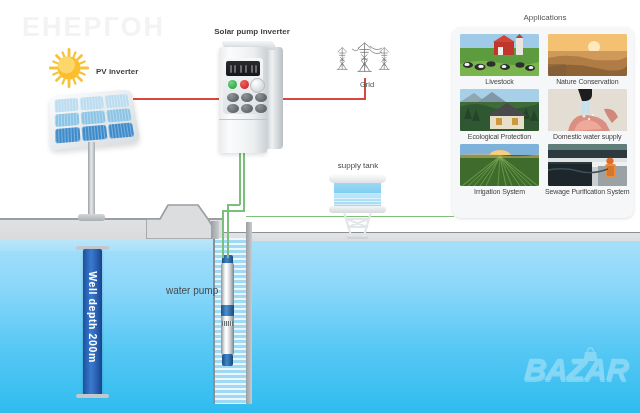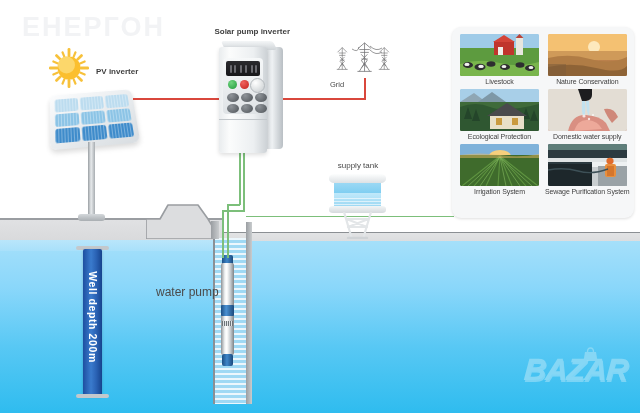--- a/index.html
+++ b/index.html
@@ -95,21 +95,21 @@
     background:radial-gradient(circle at 35% 30%,#f0635f,#c3201c);}
   .dial{position:absolute;left:27px;top:20px;width:13px;height:13px;border-radius:50%;
     background:radial-gradient(circle at 35% 30%,#ffffff,#c5cacd);border:1px solid #b4b9bd;}
   .kp{position:absolute;left:4px;top:35px;width:40px;height:20px;display:grid;
     grid-template-columns:repeat(3,1fr);grid-template-rows:repeat(2,1fr);gap:2px;}
   .key{border-radius:50%;background:radial-gradient(circle at 35% 28%,#8f9499,#4d5257);}
   .inv-seam{position:absolute;left:0;top:72px;width:48px;height:1px;background:#c2c7cb;}
 
   
   .grid-wrap{position:absolute;left:332px;top:38px;width:70px;height:40px;}
-  .grid-label{position:absolute;left:330px;top:80px;width:74px;
+  .grid-label{position:absolute;left:330px;top:80px;width:74px;text-align:center;
     font-size:7.5px;color:#4a4a4a;}
 
   
   .tank{position:absolute;left:329px;top:174px;width:57px;height:42px;}
   .tank-lid{position:absolute;left:0;top:0;width:57px;height:9px;border-radius:5px/4px;
     background:linear-gradient(180deg,#fdfefe,#dde1e4);}
   .tank-body{position:absolute;left:5px;top:8px;width:47px;height:25px;
     background:linear-gradient(180deg,#9ed9f4 0%,#7fcef1 44%,#bfe8fa 46%,#9bd8f3 100%);}
   .tank-ripple{position:absolute;left:5px;top:24px;width:47px;height:9px;
     background:repeating-linear-gradient(180deg,rgba(255,255,255,.6) 0 1px,rgba(255,255,255,0) 1px 3px);}
@@ -163,21 +163,21 @@
   <div class="well-top"></div>
   <div class="well-casing"></div>
 
   <div class="pump">
     <div class="pump-cap" style="top:2px"></div>
     <div class="pump-body"></div>
     <div class="pump-mid"></div>
     <div class="pump-intake"></div>
     <div class="pump-cap" style="top:101px"></div>
   </div>
-  <div style="position:absolute;left:156px;top:285px;font-size:12px;color:#4a4a4a;">water pump</div>
+  <div style="position:absolute;left:166px;top:285px;font-size:10px;color:#4a4a4a;">water pump</div>
 
   <div class="depth-cap" style="top:246px;left:76px;"></div>
   <div class="depth-bar">
     <div class="depth-label">Well depth 200m</div>
   </div>
   <div class="depth-cap" style="top:394px;left:76px;"></div>
 
   <svg class="sun" viewBox="0 0 40 40">
     <g fill="#f7c13a">
       <g>
@@ -236,21 +236,21 @@
   <div class="g" style="left:243px;top:151px;width:1.6px;height:60px;"></div>
   <div class="g" style="left:222px;top:210px;width:23px;height:1.6px;"></div>
   <div class="g" style="left:222px;top:210px;width:1.6px;height:48px;"></div>
 
   <div class="g" style="left:239px;top:151px;width:1.6px;height:54px;"></div>
   <div class="g" style="left:227px;top:204px;width:13px;height:1.6px;"></div>
   <div class="g" style="left:227px;top:204px;width:1.6px;height:54px;"></div>
 
   <div class="g" style="left:246px;top:216px;width:208px;height:1.4px;"></div>
 
-  <div style="position:absolute;left:214px;top:27px;width:76px;text-align:right;
+  <div style="position:absolute;left:214px;top:27px;width:76px;text-align:center;
               font-size:8px;color:#3f3f3f;font-weight:600;">Solar pump inverter</div>
 
   <div class="inv">
     <div class="inv-side"></div>
     <div class="inv-top"></div>
     <div class="inv-front">
       <div class="inv-panel">
         <div class="inv-screen">
           <span class="seg" style="left:4px"></span>
           <span class="seg" style="left:8px"></span>
@@ -315,20 +315,21 @@
     <div class="tank-foot"></div>
     <svg class="legs" viewBox="0 0 33 27">
       <g stroke="#e3e6e8" stroke-width="2.2" fill="none" stroke-linecap="round">
         <path d="M3 0 L11 27 M30 0 L22 27 M5 7 L28 7 M7 15 L26 15
                  M5.5 7 L26 15 M27.5 7 L7 15"></path>
       </g>
       <path d="M7 26 H26" stroke="#cfd3d6" stroke-width="2.4" stroke-linecap="round"></path>
     </svg>
   </div>
 
+  <div class="apps-title">Applications</div>
   <div class="apps">
     <div class="apps-grid">
 
       <div class="app-cell">
         <div class="thumb t-live">
           <svg class="ov" viewBox="0 0 79 42" preserveAspectRatio="none">
             <rect x="0" y="0" width="79" height="14" fill="#9fcbe8"></rect>
             <path d="M0 14 H79 V42 H0 Z" fill="#5d9b3f"></path>
             <path d="M0 30 Q20 24 40 29 T79 28 V42 H0 Z" fill="#79b54c"></path>
             <rect x="34" y="7" width="20" height="14" fill="#c0352c"></rect>

